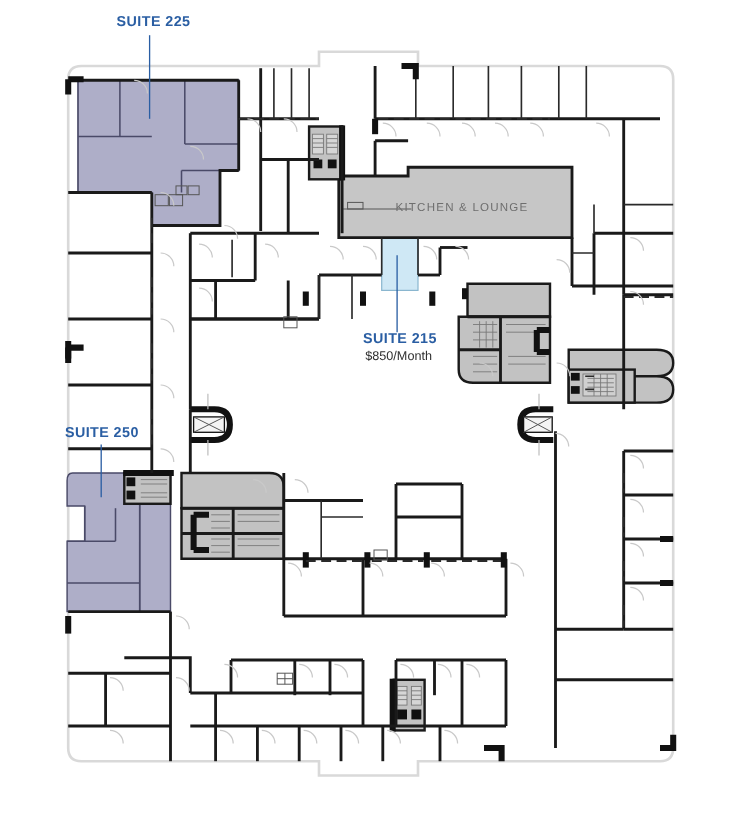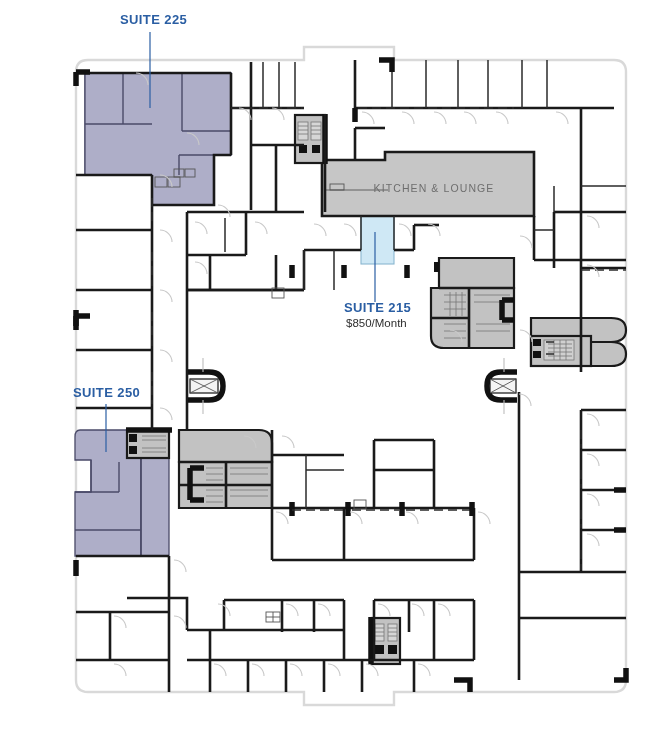--- a/index.html
+++ b/index.html
@@ -9,21 +9,21 @@
   }
   body {
     width: 663px;
     height: 755px;
     font-family: "Liberation Sans", sans-serif;
     overflow: hidden;
     position: relative;
   }
   #plan-root {
     position: absolute;
-    left: 14px; top: 0;
+    left: 0; top: 0;
     width: 573px;
     height: 755px;
   }
   svg { display: block; }
 
   
   .wall-outer   { fill: none; stroke: #d9d9d9; stroke-width: 2.4; }
   .wall-heavy   { fill: none; stroke: #111111; stroke-width: 5.5; stroke-linecap: butt; }
   .wall-major   { fill: none; stroke: #1a1a1a; stroke-width: 2.6; }
   .wall-minor   { fill: none; stroke: #2a2a2a; stroke-width: 1.5; }

